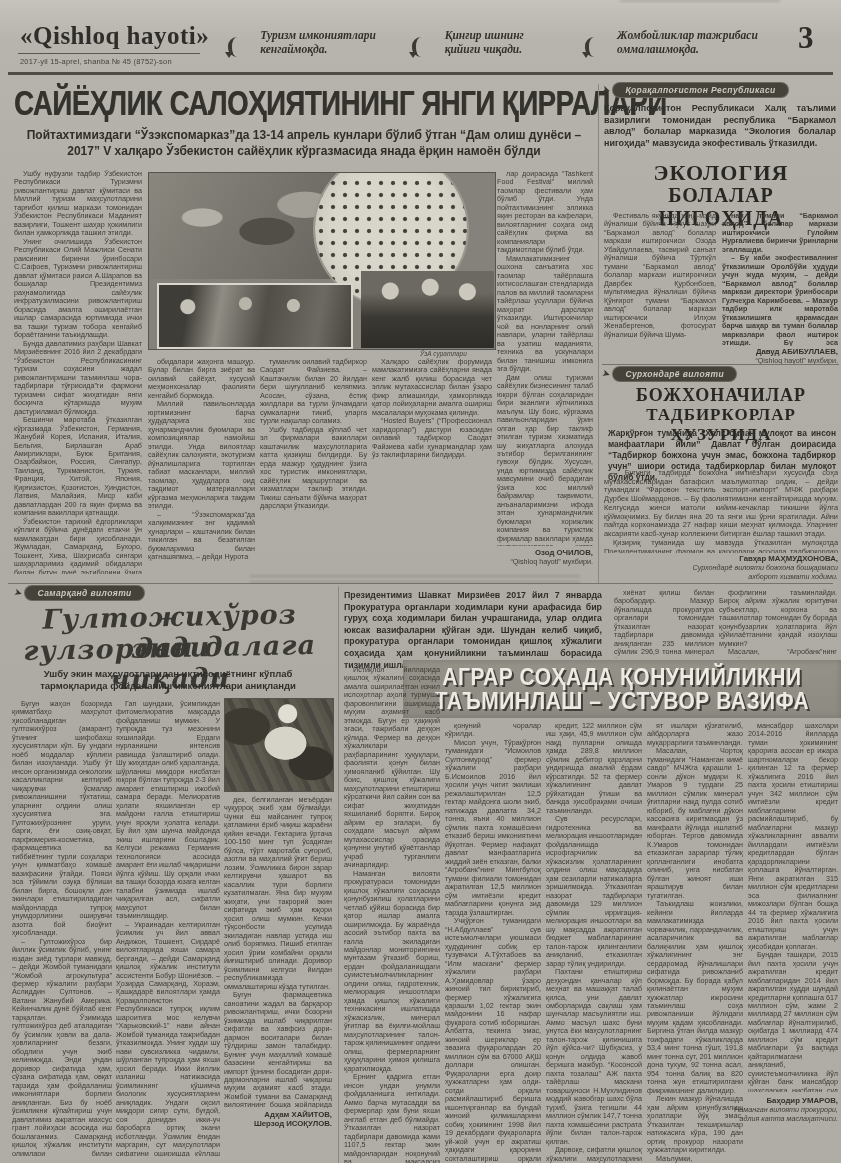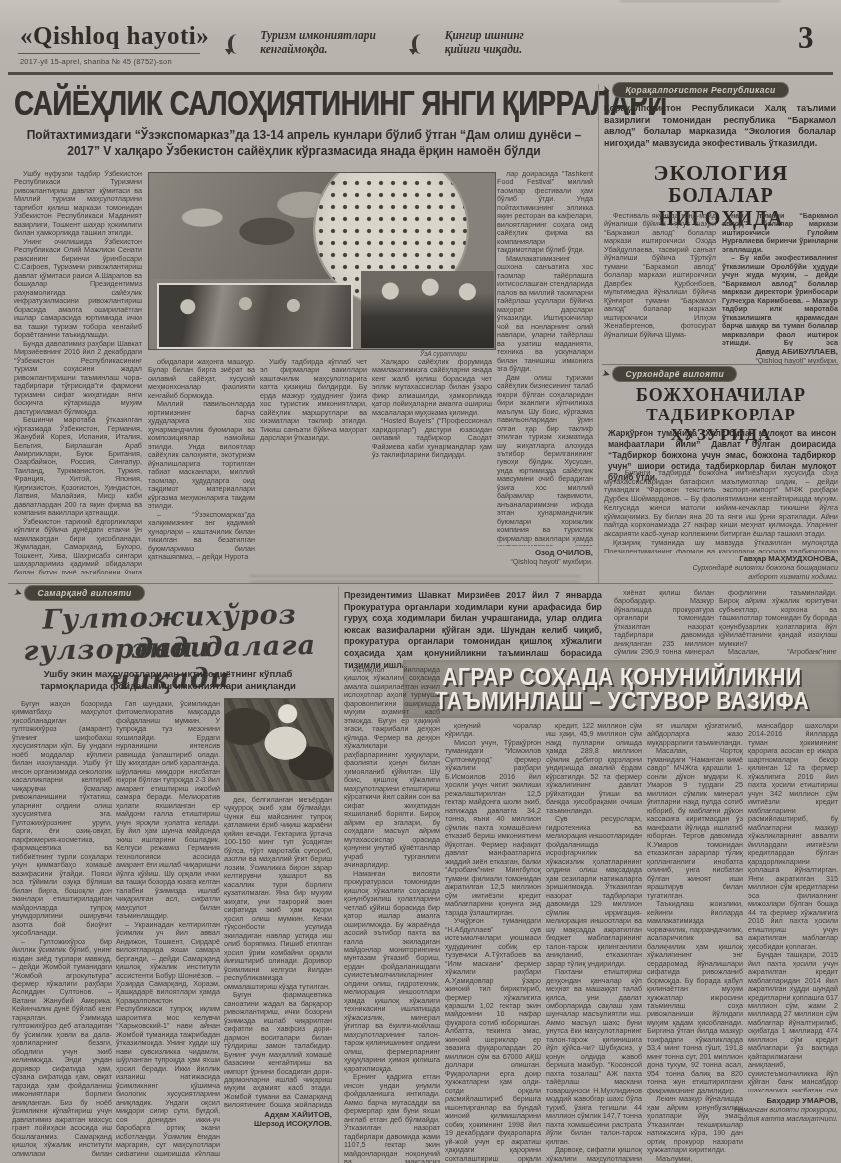--- a/index.html
+++ b/index.html
@@ -5,21 +5,21 @@
   html,body{margin:0;padding:0;background:#8e8b85;}
   #page{position:relative;width:841px;height:1163px;margin:0 auto;overflow:hidden;
     background:linear-gradient(180deg,#c6c3bc 0,#b7b4ad 40px,#b2afa8 200px,#aeaba4 700px,#b0ada6 1163px);
     font-family:"Liberation Sans",sans-serif;color:#3d3b36;}
   .abs{position:absolute;}
   
   .mast-title{font-family:"Liberation Serif",serif;font-weight:bold;font-size:25px;color:#2e2d29;letter-spacing:.5px;}
   .mast-rule1{height:1px;background:#5a5751;}
   .mast-date{font-size:7.5px;color:#45433e;letter-spacing:.2px;}
   .mast-rule-main{height:3px;background:#4e4c46;}
-  .teaser{display:flex;gap:22px;align-items:center;}
+  .teaser{display:flex;gap:22px;align-items:flex-end;}
   .teaser-text{font-family:"Liberation Serif",serif;font-style:italic;font-weight:bold;font-size:11.5px;line-height:1.25;color:#33312c;}
   .bracket{position:relative;width:9px;height:20px;border-left:4px solid #3c3a35;border-radius:9px 0 0 9px;margin-top:3px;}
   .bracket:after{content:"";position:absolute;left:-7px;bottom:-5px;border:4px solid transparent;border-top:6px solid #3c3a35;}
   .pageno{font-family:"Liberation Serif",serif;font-weight:bold;font-size:31px;color:#2c2b27;}
   
   .col{position:absolute;text-align:justify;font-size:7.2px;line-height:1.18;color:#3d3b36;overflow:hidden;overflow-wrap:break-word;}
   .col p{margin:0;text-indent:9px;}
   .kicker{position:absolute;display:flex;align-items:center;gap:3px;}
   .kicker .pennant{color:#3a3832;font-size:10px;transform:rotate(18deg);line-height:1;}
   .kicker .pill{background:#454239;color:#ccc9c1;border-radius:8px;font-weight:bold;font-style:italic;font-size:8.5px;padding:2px 12px;letter-spacing:.4px;white-space:nowrap;box-shadow:0 0 0 1px #6a675f;}
@@ -86,20 +86,24 @@
   <div class="abs mast-date" style="left:20px;top:57px;width:190px;">2017-yil 15-aprel, shanba № 45 (8752)-son</div>
 
   <div class="abs teaser" style="left:228px;top:28px;width:160px;">
     <span class="bracket"></span>
     <span class="teaser-text">Туризм имкониятлари кенгаймоқда.</span>
   </div>
   <div class="abs teaser" style="left:412px;top:28px;width:150px;">
     <span class="bracket"></span>
     <span class="teaser-text">Қинғир ишнинг қийиғи чиқади.</span>
   </div>
+  <div class="abs teaser" style="left:585px;top:28px;width:185px;">
+    <span class="bracket"></span>
+    <span class="teaser-text">Жомбойликлар тажрибаси оммалашмоқда.</span>
+  </div>
   <div class="abs pageno" style="left:798px;top:20px;">3</div>
   <div class="abs mast-rule-main" style="left:8px;top:72px;width:825px;"></div>
 
   <div class="abs t-headline" style="left:14px;top:86px;">САЙЁҲЛИК САЛОҲИЯТИНИНГ ЯНГИ ҚИРРАЛАРИ</div>
   <div class="abs t-subhead" style="left:16px;top:128px;width:576px;">Пойтахтимиздаги “Ўзэкспомарказ”да 13-14 апрель кунлари бўлиб ўтган “Дам олиш дунёси – 2017” V халқаро Ўзбекистон сайёҳлик кўргазмасида янада ёрқин намоён бўлди</div>
 
   <div class="col" style="left:14px;top:170px;width:128px;height:404px;">
       <p>Ушбу нуфузли тадбир Ўзбекистон Республикаси Туризмни ривожлантириш давлат қўмитаси ва Миллий туризм маҳсулотларини тарғибот қилиш маркази томонидан Ўзбекистон Республикаси Маданият вазирлиги, Тошкент шаҳар ҳокимлиги билан ҳамкорликда ташкил этилди.</p>
       <p>Унинг очилишида Ўзбекистон Республикаси Олий Мажлиси Сенати раисининг биринчи ўринбосари С.Сафоев, Туризмни ривожлантириш давлат қўмитаси раиси А.Шарапов ва бошқалар Президентимиз раҳнамолигида сайёҳлик инфратузилмасини ривожлантириш борасида амалга оширилаётган ишлар самарасида юртимизда ички ва ташқи туризм тобора кенгайиб бораётганини таъкидлашди.</p>
       <p>Бунда давлатимиз раҳбари Шавкат Мирзиёевнинг 2016 йил 2 декабрдаги “Ўзбекистон Республикасининг туризм соҳасини жадал ривожлантиришни таъминлаш чора-тадбирлари тўғрисида”ги фармони туризмни сифат жиҳатидан янги босқичга кўтаришда муҳим дастуриламал бўлмоқда.</p>
@@ -114,20 +118,21 @@
     <div class="ph-br"></div>
   </div>
   <div class="abs caption" style="left:420px;top:350px;">ЎзА суратлари</div>
 
   <div class="col" style="left:148px;top:358px;width:107px;height:216px;">
       <p>обидалари жаҳонга машҳур. Булар билан бирга зиёрат ва оилавий сайёҳат, хусусий меҳмонхоналар фаолияти кенгайиб бормоқда.</p>
       <p>Миллий павильонларда юртимизнинг барча ҳудудларига хос ҳунармандчилик буюмлари ва композициялар намойиш этилди. Унда вилоятлар сайёҳлик салоҳияти, экотуризм йўналишларига тортилган табиат масканлари, миллий таомлар, ҳудудларга оид тақдимот материаллари кўргазма меҳмонларига тақдим этилди.</p>
       <p>– “Ўзэкспомарказ”да халқимизнинг энг қадимий ҳунарлари – каштачилик билан тикилган ва безатилган буюмларимиз билан қатнашяпмиз, – дейди Нурота</p>
     </div>
   <div class="col" style="left:260px;top:358px;width:107px;height:216px;">
+      <p>туманлик оилавий тадбиркор Саодат Файзиева. – Каштачилик билан 20 йилдан бери шуғулланиб келяпмиз. Асосан, сўзана, ёстиқ жилдлари ва турли ўлчамдаги сумкаларни тикиб, уларга турли нақшлар соламиз.</p>
       <p>Ушбу тадбирда кўплаб чет эл фирмалари вакиллари каштачилик маҳсулотларига катта қизиқиш билдирди. Бу ерда мазкур ҳудуднинг ўзига хос туристик имкониятлари, сайёҳлик маршрутлари ва хизматлари таклиф этилди. Тикиш санъати бўйича маҳорат дарслари ўтказилди.</p>
     </div>
   <div class="col" style="left:372px;top:358px;width:120px;height:216px;">
       <p>Халқаро сайёҳлик форумида мамлакатимизга сайёҳларни янада кенг жалб қилиш борасида чет эллик мутахассислар билан ўзаро фикр алмашилди, ҳамкорликда қатор лойиҳаларни амалга ошириш масалалари муҳокама қилинди.</p>
       <p>“Hosted Buyers” (“Профессионал харидорлар”) дастури юзасидан оилавий тадбиркор Саодат Файзиева каби ҳунармандлар ҳам ўз таклифларини билдирди.</p>
     </div>
   <div class="col" style="left:497px;top:170px;width:96px;height:376px;">
       <p>лар доирасида “Tashkent Food Festival” миллий таомлар фестивали ҳам бўлиб ўтди. Унда пойтахтимизнинг элликка яқин ресторан ва кафелари, вилоятларнинг соҳага оид сайёҳлик фирма ва компаниялари тақдимотлари бўлиб ўтди.</p>
       <p>Мамлакатимизнинг ошхона санъатига хос таомлар тайёрлашга ихтисослашган стендларида палов ва миллий таомларни тайёрлаш усуллари бўйича маҳорат дарслари ўтказилди. Иштирокчилар чой ва нонларнинг олий навлари, уларни тайёрлаш ва узатиш маданияти, техника ва ускуналари билан танишиш имконига эга бўлди.</p>
       <p>Дам олиш туризми сайёҳлик бизнесининг талаб юқори бўлган соҳаларидан бири эканлиги кўпчиликка маълум. Шу боис, кўргазма павильонларидан ўрин олган ҳар бир таклиф этилган туризм хизматида шу жиҳатларга алоҳида эътибор берилганининг гувоҳи бўлдик. Хусусан, унда юртимизда сайёҳлик мавсумини очиб берадиган ўзига хос миллий байрамлар тақвимоти, анъаналаримизни ифода этган ҳунармандчилик буюмлари хорижлик компания ва туристик фирмалар вакиллари ҳамда иштирокчиларда катта таассурот қолдирди. Бу эса хорижликларни мамлакатимиздаги дам олиш масканларига кенг жалб этиш, ички туризмни ривожлантириш, юртдошларимизнинг чет эл сайёҳатини уюштиришда муҳим аҳамият касб этади. Кўргазма янги мавсум олдидан имкониятларни намойиш этиш, корпоратив алоқалар, шартномалар тузиш, таътил мавсумига оид режаларни ишлаб чиқиш учун қулай имконият яратади.</p>

